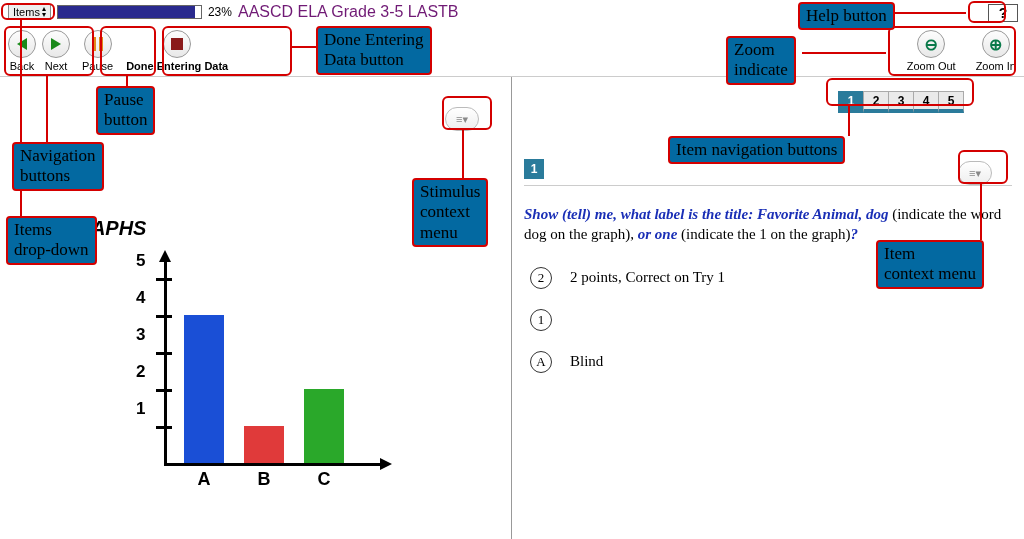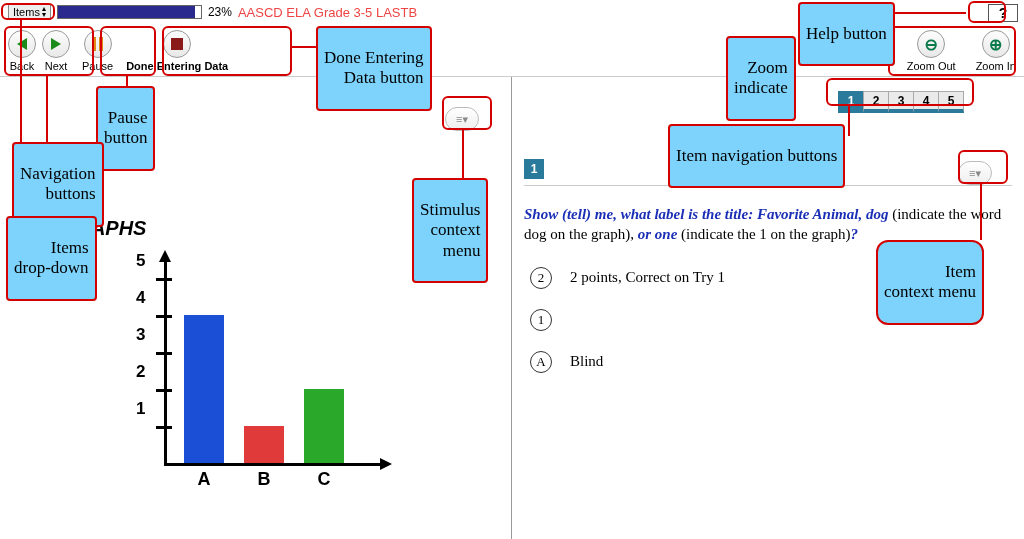--- a/index.html
+++ b/index.html
@@ -42,21 +42,21 @@
     border: 1px solid #666;
     position: relative;
     background: #fff;
   }
   .progress .fill {
     background: #2a2a8e;
     height: 100%;
     width: 96%;
   }
   .progress-pct { font-size: 12px; }
-  .test-title { font-size: 13px; color: #ef4444; }
+  .test-title { font-size: 16px; color: #701a75; }
 
   
   .toolbar {
     display: flex;
     align-items: flex-start;
     padding: 6px 8px 4px 8px;
     gap: 4px;
   }
   .tool-group {
     display: flex;
@@ -193,25 +193,25 @@
   .bar.a{ left:52px; height:148px; background:#1a4fd6;}
   .bar.b{ left:112px; height:37px; background:#e03a3a;}
   .bar.c{ left:172px; height:74px; background:#2aa82a;}
   .x-label{ position:absolute; bottom:0; font-size:18px; font-weight:bold; transform:translateX(-50%);}
 
   
   .callout{
     position:absolute;
     border:2px solid #d40000;
     border-radius:4px;
-    background:#7dd3fc;
+    background:#0369a1;
     font-family:"Times New Roman", serif;
     font-size:17px;
-    text-align:right;
-    padding:20px 6px;
+    text-align:left;
+    padding:2px 6px;
     line-height:1.2;
     z-index:20;
   }
   .redbox{
     position:absolute;
     border:2px solid #d40000;
     border-radius:6px;
     z-index:15;
     pointer-events:none;
   }
@@ -386,22 +386,22 @@
 Data button</div>
 <div class="callout" style="left:96px; top:86px; white-space:pre;">Pause
 button</div>
 <div class="callout" style="left:12px; top:142px; white-space:pre;">Navigation
 buttons</div>
 <div class="callout" style="left:6px; top:216px; white-space:pre;">Items
 drop-down</div>
 <div class="callout" style="left:412px; top:178px; white-space:pre;">Stimulus
 context
 menu</div>
-<div class="callout" style="left:668px; top:124px;">Item navigation buttons</div>
-<div class="callout" style="left:876px; top:240px; white-space:pre;border-radius:12px;">Item
+<div class="callout" style="left:668px; top:136px;">Item navigation buttons</div>
+<div class="callout" style="left:876px; top:240px; white-space:pre;">Item
 context menu</div>
 
 <div class="connector" style="left:894px; top:12px; width:72px; height:2px;"></div>
 <div class="connector" style="left:802px; top:52px; width:84px; height:2px;"></div>
 <div class="connector" style="left:292px; top:46px; width:24px; height:2px;"></div>
 <div class="connector" style="left:126px; top:76px; width:2px; height:12px;"></div>
 <div class="connector" style="left:46px; top:76px; width:2px; height:66px;"></div>
 <div class="connector" style="left:20px; top:20px; width:2px; height:196px;"></div>
 <div class="connector" style="left:462px; top:130px; width:2px; height:48px;"></div>
 <div class="connector" style="left:848px; top:106px; width:2px; height:30px;"></div>

